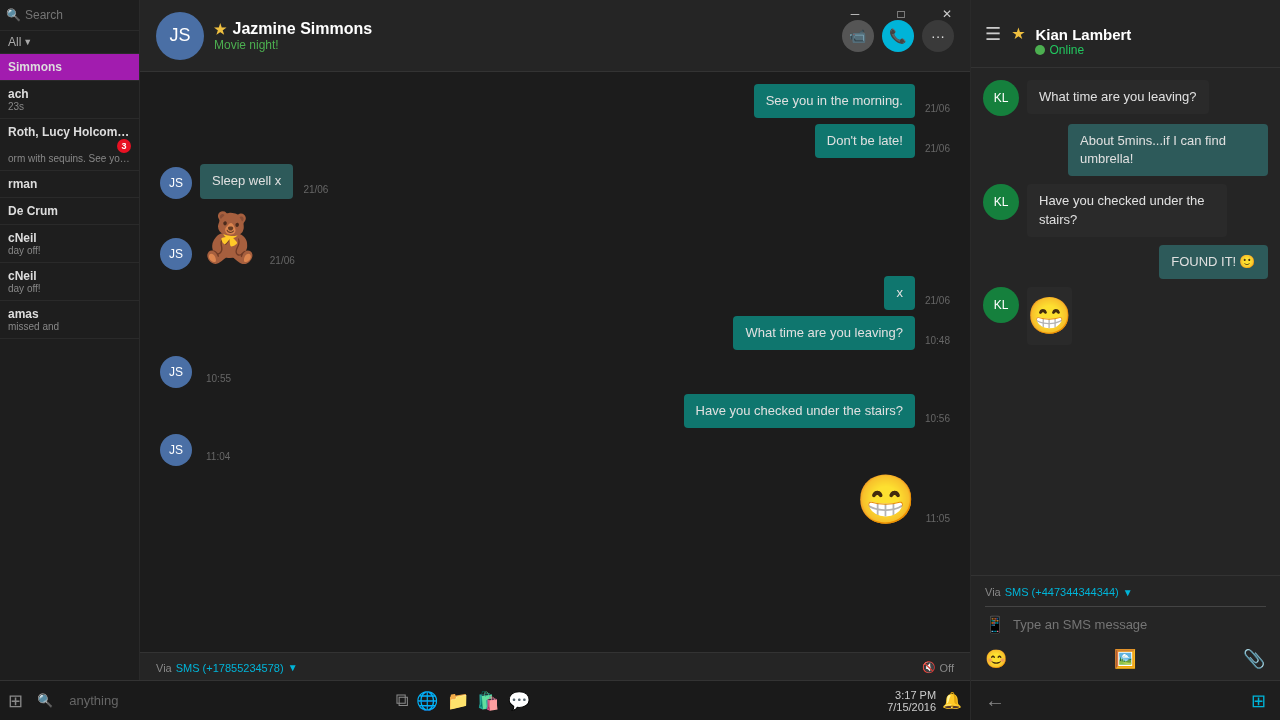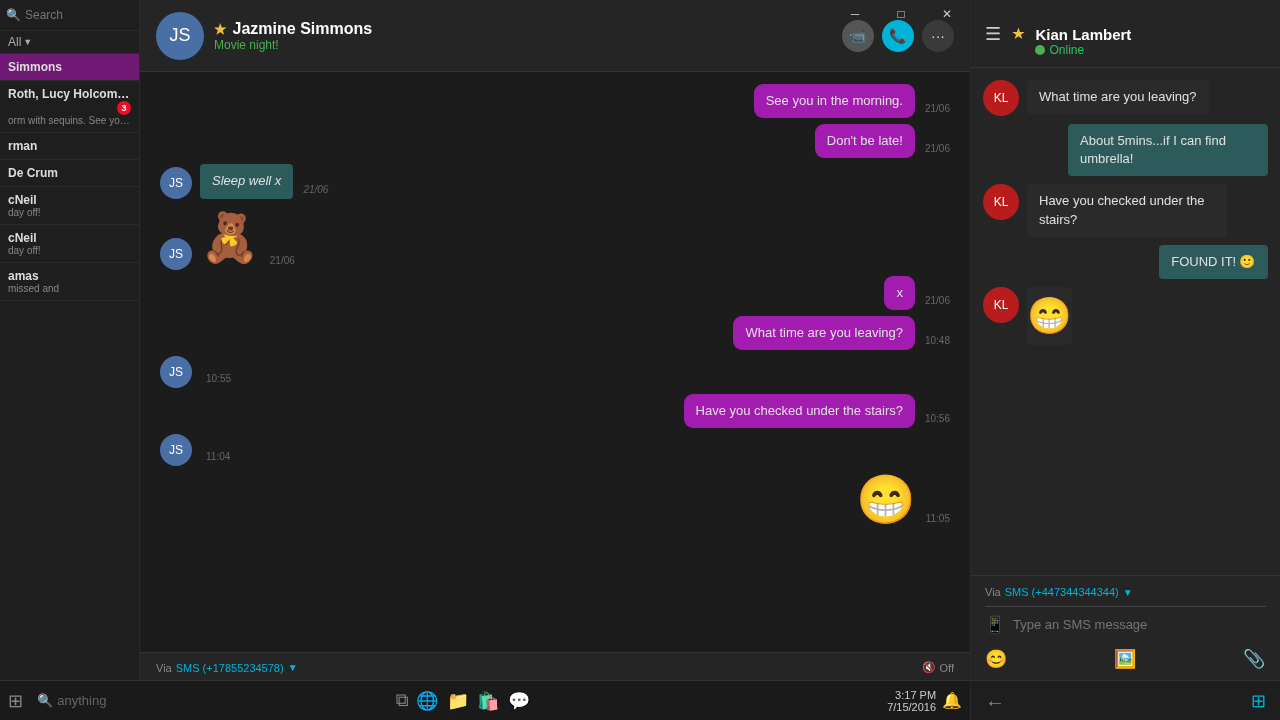--- a/index.html
+++ b/index.html
@@ -61,21 +61,21 @@
       overflow: hidden;
       text-overflow: ellipsis;
     }
     .contact-preview {
       color: #888;
       font-size: 10px;
       white-space: nowrap;
       overflow: hidden;
       text-overflow: ellipsis;
     }
-    .contact-item.selected { background: #701a75; }
+    .contact-item.selected { background: #a21caf; }
     .badge-red {
       background: #e81123;
       color: white;
       border-radius: 50%;
       width: 14px;
       height: 14px;
       font-size: 9px;
       display: inline-flex;
       align-items: center;
       justify-content: center;
@@ -184,21 +184,21 @@
       font-size: 12px;
     }
     .msg-bubble {
       max-width: 340px;
       padding: 8px 12px;
       border-radius: 4px;
       font-size: 13px;
       line-height: 1.4;
       color: #e0e0e0;
     }
-    .msg-bubble.sent { background: #a21caf; border-radius: 9px; }
+    .msg-bubble.sent { background: #0f766e; }
     .msg-bubble.received { background: #2d5a5a; }
     .msg-time {
       font-size: 10px;
       color: #666;
       margin-left: 6px;
       white-space: nowrap;
       align-self: flex-end;
       padding-bottom: 4px;
     }
     .msg-emoji {
@@ -370,21 +370,21 @@
     .right-msg-row {
       display: flex;
       align-items: flex-start;
       gap: 8px;
     }
     .right-msg-row.sent-right { justify-content: flex-end; }
     .right-msg-avatar {
       width: 36px;
       height: 36px;
       border-radius: 50%;
-      background: #b91c1c;
+      background: #15803d;
       flex-shrink: 0;
       display: flex;
       align-items: center;
       justify-content: center;
       color: white;
       font-size: 12px;
     }
     .right-bubble {
       max-width: 200px;
       padding: 8px 12px;
@@ -498,20 +498,24 @@
   <div class="sidebar-filter">
     <span>All</span>
     <span style="margin-left:2px;font-size:9px;">▼</span>
   </div>
   <div class="sidebar-contacts" id="sidebar-contacts-list">
   <div class="contact-item selected">
         <div class="contact-name">Simmons</div>
         <div class="contact-preview"></div>
       </div>
       <div class="contact-item">
+        <div class="contact-name">ach</div>
+        <div class="contact-preview">23s</div>
+      </div>
+      <div class="contact-item">
         <div class="contact-name">Roth, Lucy Holcomb, S...<span class="badge-red">3</span></div>
         <div class="contact-preview">orm with sequins. See you h...</div>
       </div>
       <div class="contact-item">
         <div class="contact-name">rman</div>
         <div class="contact-preview"></div>
       </div>
       <div class="contact-item">
         <div class="contact-name">De Crum</div>
         <div class="contact-preview"></div>
@@ -562,21 +566,21 @@
         </div>
       </div>
       <div class="msg-row sent">
         <div style="display: flex; align-items: flex-end; gap: 4px;">
           <div class="msg-bubble sent">Don't be late!</div>
           <div class="msg-time">21/06</div>
         </div>
       </div>
       <div class="msg-row received">
         <div class="msg-avatar">JS</div>
-        <div style="display: flex; align-items: flex-end; gap: 4px; font-style: italic;">
+        <div style="display: flex; align-items: flex-end; gap: 4px;">
           <div class="msg-bubble received">Sleep well x</div>
           <div class="msg-time">21/06</div>
         </div>
       </div>
       <div class="msg-row received">
         <div class="msg-avatar">JS</div>
         <div style="display: flex; align-items: flex-end; gap: 4px;">
           <div class="msg-bear">🧸</div>
           <div class="msg-time">21/06</div>
         </div>
@@ -638,21 +642,21 @@
         <button class="chat-input-action-btn">📎</button>
         <button class="chat-send-btn">▶</button>
       </div>
     </div>
   </div>
 
   <div class="taskbar">
     <span class="taskbar-icon">⊞</span>
     <div class="taskbar-search">
       <span>🔍</span>
-      <span style="color:#666;">anything</span>
+      <span style="color:#666;margin-left:12px;">anything</span>
     </div>
     <div class="taskbar-icons">
       <span class="taskbar-icon">⧉</span>
       <span class="taskbar-icon">🌐</span>
       <span class="taskbar-icon">📁</span>
       <span class="taskbar-icon">🛍️</span>
       <span class="taskbar-icon active">💬</span>
     </div>
     <div style="flex:1;"></div>
     <div class="taskbar-time">

